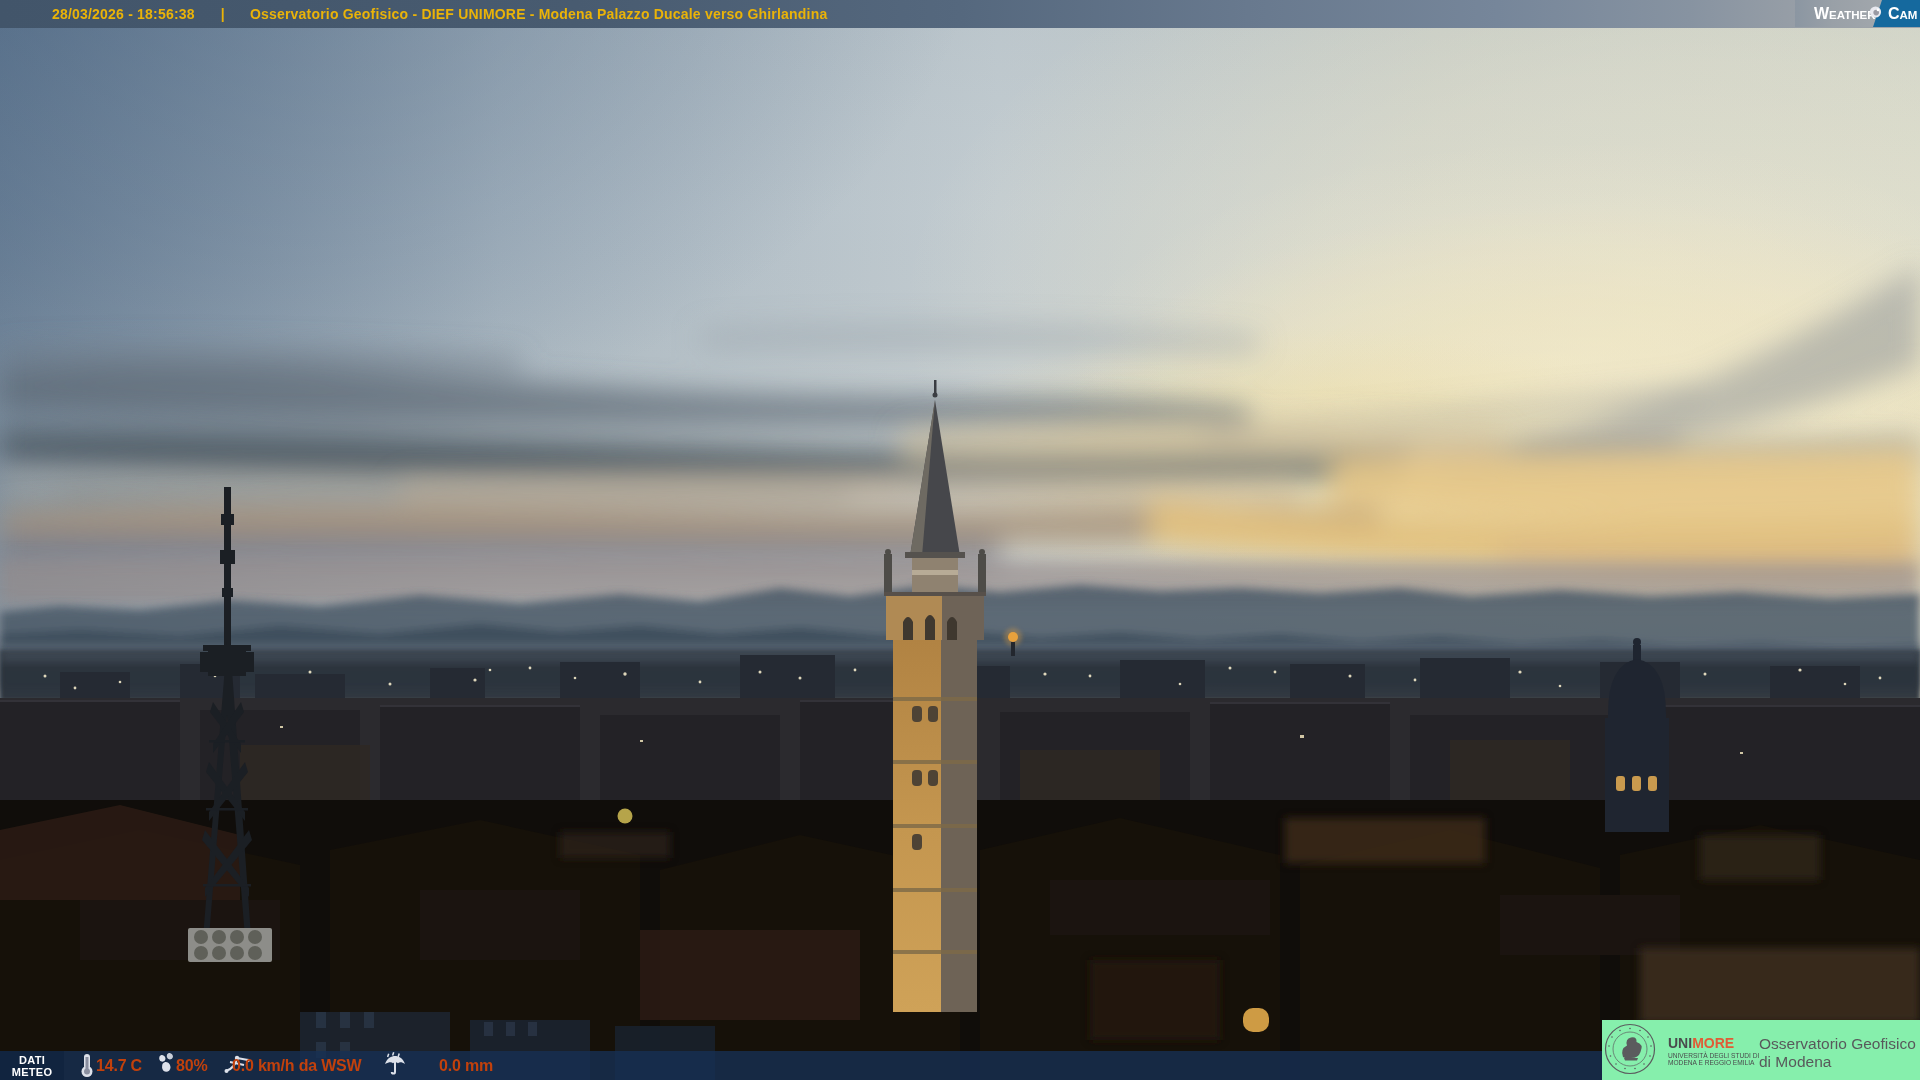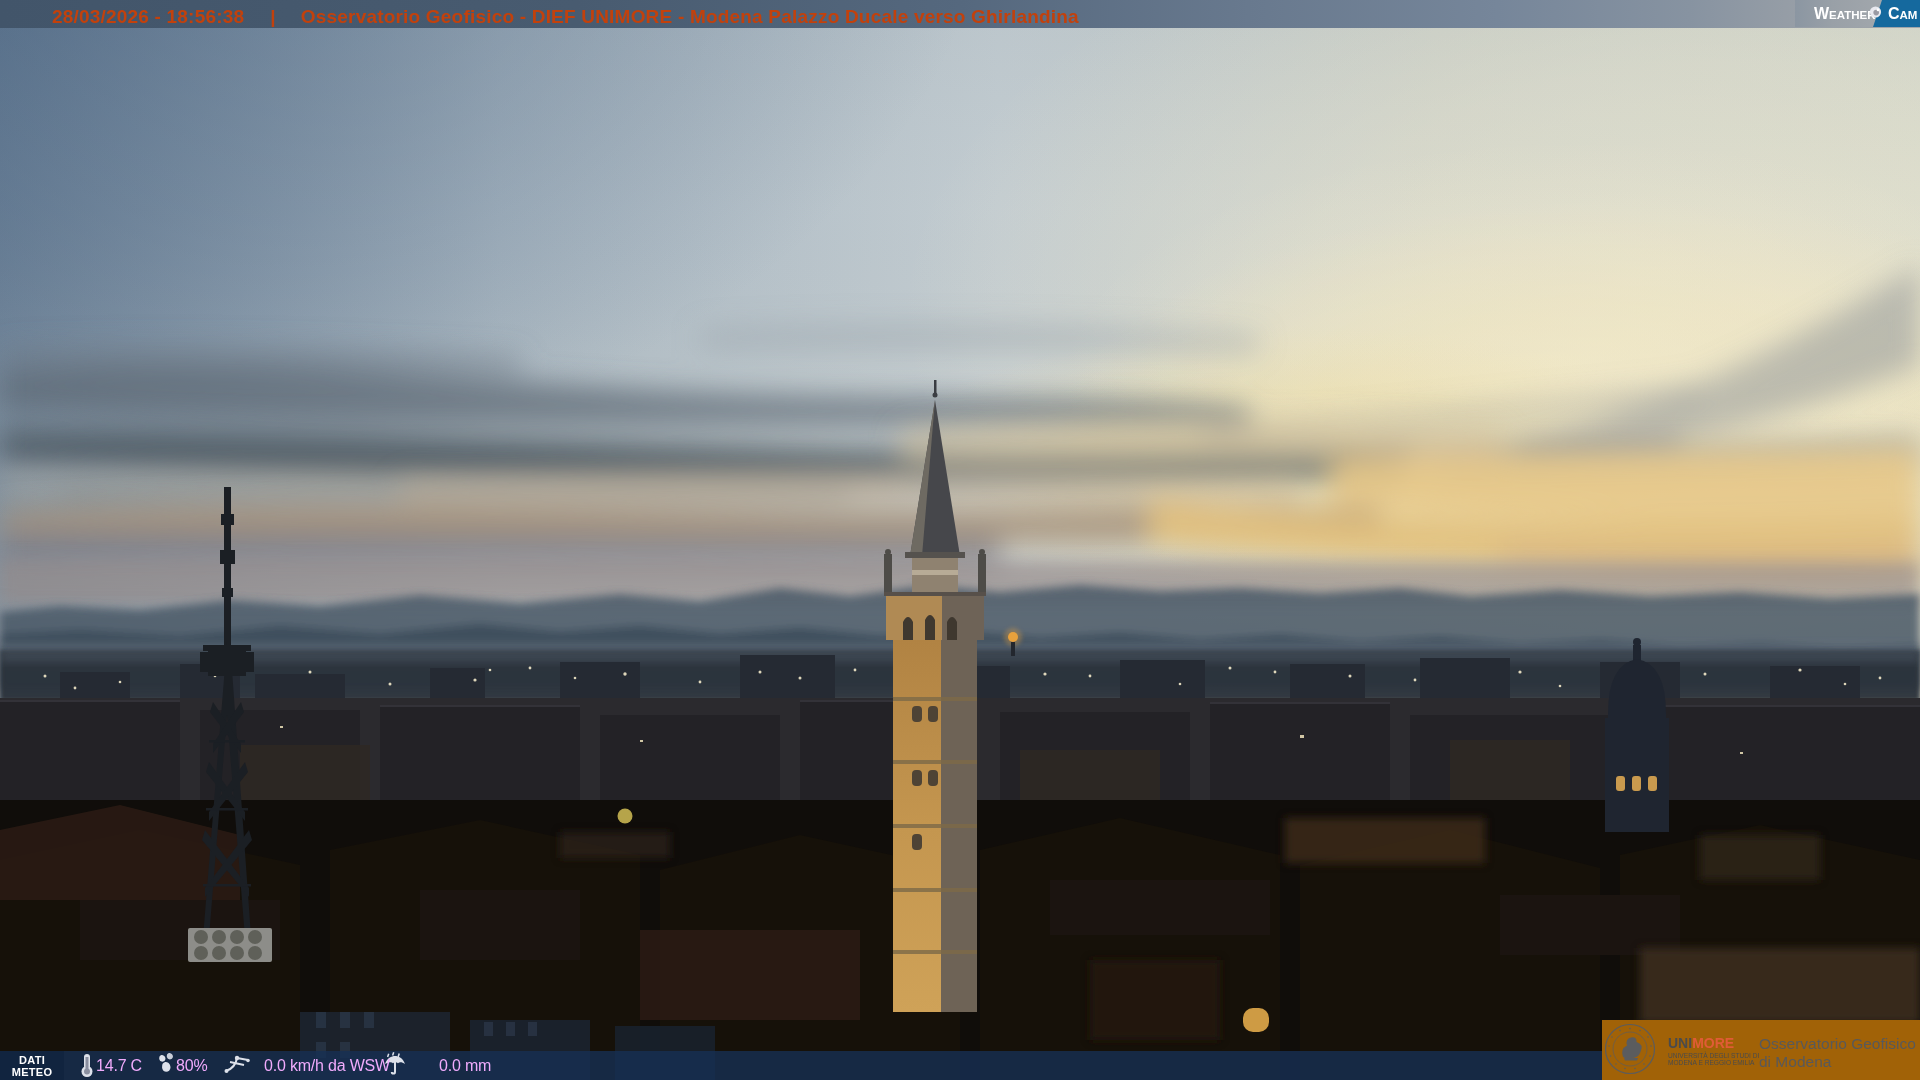--- a/index.html
+++ b/index.html
@@ -1,22 +1,22 @@
 <!DOCTYPE html>
 <html><head><meta charset="utf-8">
 <style>
 html,body{margin:0;padding:0;width:1920px;height:1080px;overflow:hidden;background:#000;font-family:"Liberation Sans",sans-serif;}
 #stage{position:relative;width:1920px;height:1080px;overflow:hidden;}
 #scene{position:absolute;top:0;left:0;}
 .topbar{position:absolute;top:0;left:0;width:1920px;height:28px;background:linear-gradient(90deg,#42556a 0%,#485b70 30%,#55687e 50%,#68798e 65%,#76869a 78%,#8793a1 88%,#989fa7 94%,#a1a6ab 100%);}
-.tb-text{position:absolute;top:6px;left:52px;color:#c2410c;font-size:19px;font-weight:bold;letter-spacing:0.2px;white-space:nowrap;}
+.tb-text{position:absolute;top:6px;left:52px;color:#eab308;font-size:14px;font-weight:bold;letter-spacing:0.2px;white-space:nowrap;}
 .bottombar{position:absolute;left:0;top:1051px;width:1920px;height:29px;background:rgba(22,48,84,0.80);}
 .dati{position:absolute;left:0;top:1051px;width:64px;height:40px;background:rgba(13,32,60,0.55);color:#fff;font-size:11px;font-weight:bold;text-align:center;line-height:12px;padding-top:3px;box-sizing:border-box;letter-spacing:0.3px;}
-.meteo-text{position:absolute;top:1057px;color:#f0abfc;font-size:16px;font-weight:normal;white-space:nowrap;letter-spacing:-0.2px;}
-.unibox{position:absolute;left:1602px;top:1020px;width:318px;height:60px;background:#a16207;}
+.meteo-text{position:absolute;top:1057px;color:#c2410c;font-size:16px;font-weight:bold;white-space:nowrap;letter-spacing:-0.2px;}
+.unibox{position:absolute;left:1602px;top:1020px;width:318px;height:60px;background:#86efac;}
 </style></head>
 <body>
 <div id="stage">
 <svg id="scene" width="1920" height="1080" viewBox="0 0 1920 1080">
 <defs>
   <linearGradient id="skyH" x1="0" y1="0" x2="1" y2="0">
     <stop offset="0" stop-color="#70859b"></stop>
     <stop offset="0.26" stop-color="#aab8c3"></stop>
     <stop offset="0.52" stop-color="#c6cfd3"></stop>
     <stop offset="0.75" stop-color="#cdd2cb"></stop>
@@ -375,21 +375,21 @@
     <path d="M385,13 C387,7 391.5,5 395,5 C398.5,5 403,7 405,13 C402,11 399.5,10.8 398,12.3 C396.8,10.8 394.2,10.8 393,12.3 C391.5,10.8 389,11 385,13 Z"></path>
     <rect x="394" y="11" width="2" height="10"></rect>
     <path d="M396,21 A2.6,2.6 0 0 1 390.8,21 L392.6,21 A0.9,0.9 0 0 0 394.2,21 Z"></path>
     <rect x="387.5" y="2.5" width="1.5" height="3.5" transform="rotate(18 388 4)"></rect>
     <rect x="392.5" y="1" width="1.5" height="3.5" transform="rotate(18 393 2.5)"></rect>
     <rect x="398" y="2.5" width="1.5" height="3.5" transform="rotate(18 398.7 4)"></rect>
   </g>
 </svg>
 <div class="meteo-text" style="left:96px;">14.7 C</div>
 <div class="meteo-text" style="left:176px;">80%</div>
-<div class="meteo-text" style="left:264px;">0.0 km/h da WSW</div>
+<div class="meteo-text" style="left:232px;">0.0 km/h da WSW</div>
 <div class="meteo-text" style="left:407px;margin-left:32px;">0.0 mm</div>
 
 <div class="unibox">
   <svg width="318" height="60" viewBox="0 0 318 60">
     <circle cx="28" cy="29" r="24.5" fill="none" stroke="#5b5c5e" stroke-width="1.2"></circle>
     <circle cx="28" cy="29" r="17" fill="none" stroke="#5b5c5e" stroke-width="0.7"></circle>
     <g fill="#5b5c5e">
           <circle cx="28" cy="8.5" r="0.8"></circle>
           <circle cx="38" cy="10.5" r="0.8"></circle>
           <circle cx="46" cy="17" r="0.8"></circle>

